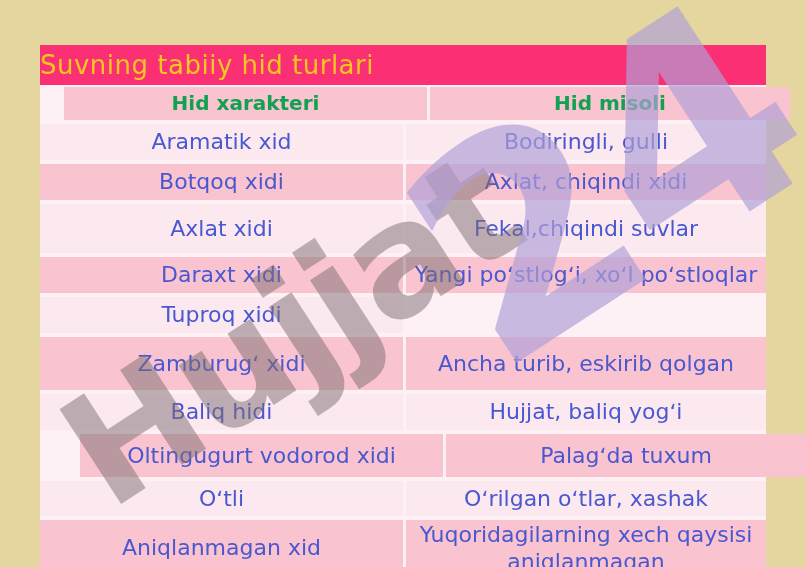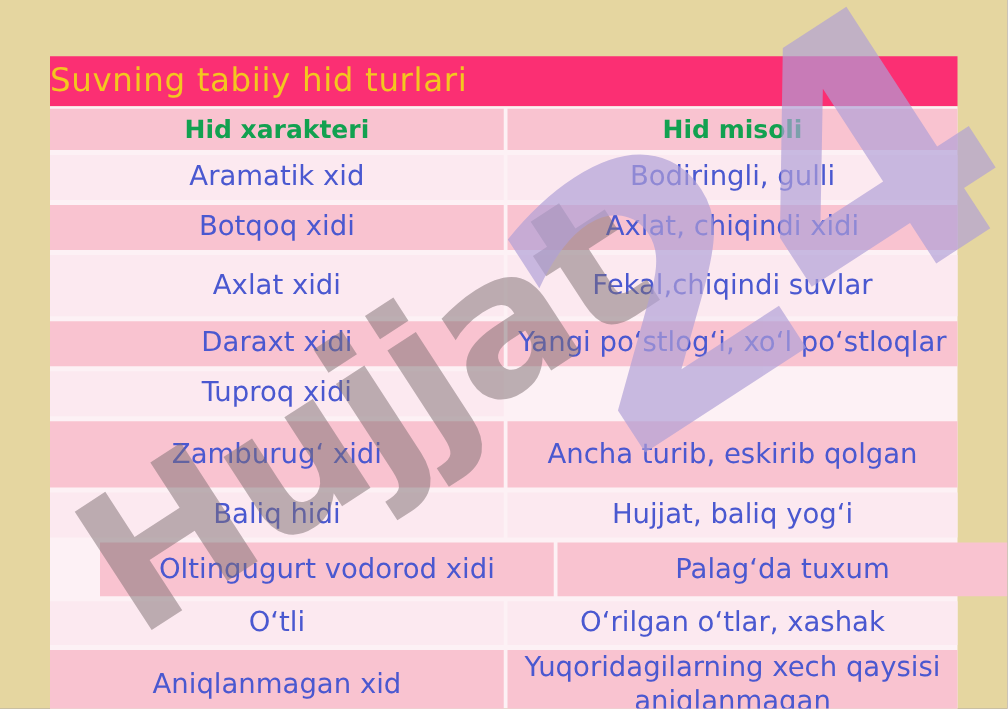--- a/index.html
+++ b/index.html
@@ -79,21 +79,21 @@
 </head>
 <body>
 
 <div class="canvas">
 
   <div class="table">
     <div class="titlebar">
       <span>Suvning tabiiy hid turlari</span>
     </div>
     <div class="tbody">
-      <div class="row header" style="height: 33px;">
+      <div class="row header" style="height: 33px; padding-left: 24px;">
         <div class="cell">Hid xarakteri</div>
         <div class="cell">Hid misoli</div>
       </div>
 
     <div class="row light" style="height: 36px;">
           <div class="cell">Aramatik xid</div>
           <div class="cell">Bodiringli, gulli</div>
         </div>
         <div class="row medium" style="height: 36px;">
           <div class="cell">Botqoq xidi</div>

